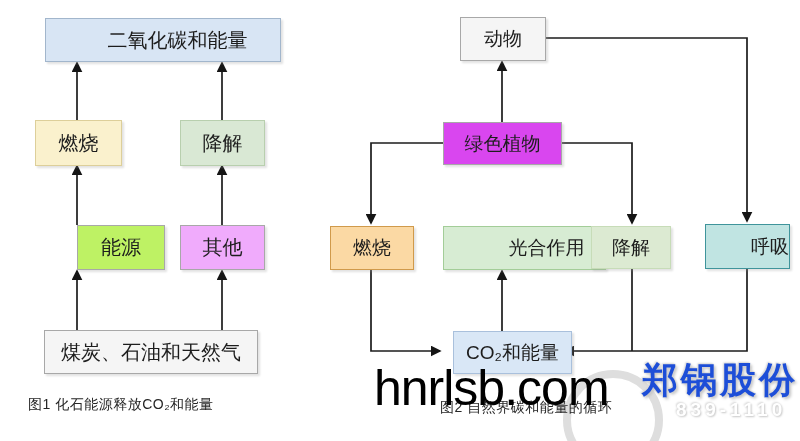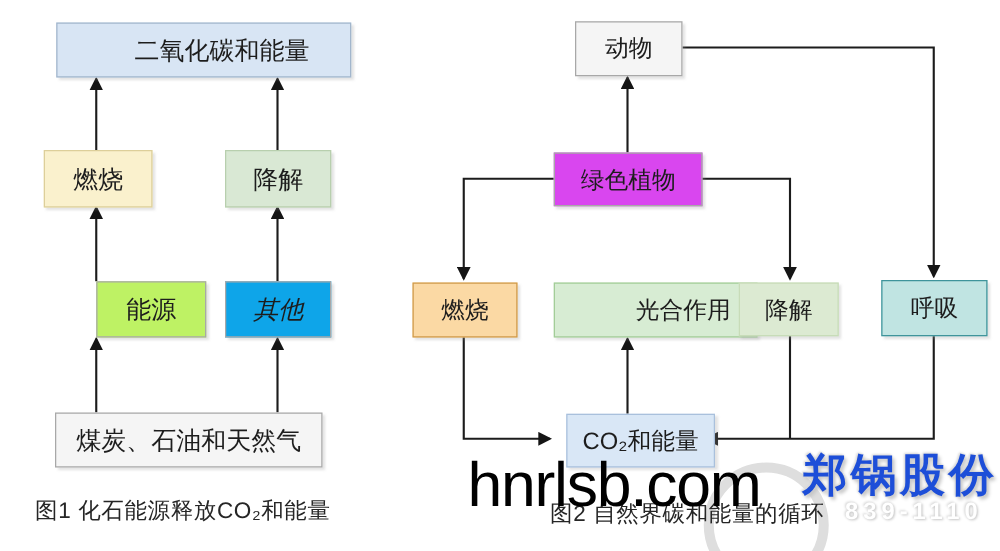--- a/index.html
+++ b/index.html
@@ -28,25 +28,25 @@
   .n-f1-energy {left:33px; top:225px; width:86px; height:43px;}
   .n-f1-other  {left:180px;top:225px; width:83px; height:43px;}
   .n-f1-fossil {left:44px; top:330px; width:212px;height:42px;}
 
   
   .n-f2-animal {left:460px;top:17px;  width:84px; height:42px;text-align:center;}
   .n-f2-plants {left:443px;top:122px; width:117px;height:41px;}
   .n-f2-burn   {left:330px;top:226px; width:82px; height:42px;}
   .n-f2-photo  {left:443px;top:226px; width:117px;height:42px;padding-left:44px;}
   .n-f2-degrade{left:591px;top:226px; width:78px; height:41px;}
-  .n-f2-resp   {left:705px;top:224px; width:83px; height:43px;}
+  .n-f2-resp   {left:705px;top:224px; width:83px; height:43px;justify-content:flex-end;}
   .n-f2-co2    {left:443px;top:331px; width:117px;height:41px;margin-left:10px;}
 
   .caption{
-    position:absolute;z-index:5;font-size:18px;color:#262626;
+    position:absolute;z-index:5;font-size:14px;color:#262626;
     white-space:nowrap;letter-spacing:.5px;
   }
   .caption-1{left:28px;top:396px;}
   .caption-2{left:440px;top:399px;}
 
   
   .wm-ring{
     position:absolute;z-index:3;left:563px;top:370px;width:84px;height:84px;
     border:8px solid #dedede;border-radius:50%;background:transparent;
   }
@@ -99,21 +99,21 @@
 </div>
 <div class="node f1 n-f1-burn" style="background-color: rgb(250, 241, 205); border-color: rgb(221, 207, 154);">
   <span class="node-label">燃烧</span>
 </div>
 <div class="node f1 n-f1-degrade" style="background-color: rgb(217, 232, 212); border-color: rgb(184, 207, 174);">
   <span class="node-label">降解</span>
 </div>
 <div class="node f1 n-f1-energy" style="background-color: #bef264; border-color: rgb(168, 168, 168); margin-left: 44px;">
   <span class="node-label">能源</span>
 </div>
-<div class="node f1 n-f1-other" style="background-color: #0ea5e9; border-color: rgb(168, 168, 168); font-style: italic;">
+<div class="node f1 n-f1-other" style="background-color: #f0abfc; border-color: rgb(168, 168, 168);">
   <span class="node-label">其他</span>
 </div>
 <div class="node f1 n-f1-fossil" style="background-color: rgb(245, 245, 245); border-color: rgb(168, 168, 168);">
   <span class="node-label">煤炭、石油和天然气</span>
 </div>
 
 <div class="node f2 n-f2-animal" style="background-color: rgb(245, 245, 245); border-color: rgb(168, 168, 168);">
   <span class="node-label">动物</span>
 </div>
 <div class="node f2 n-f2-plants" style="background-color: #d946ef; border-color: rgb(168, 168, 168);">

